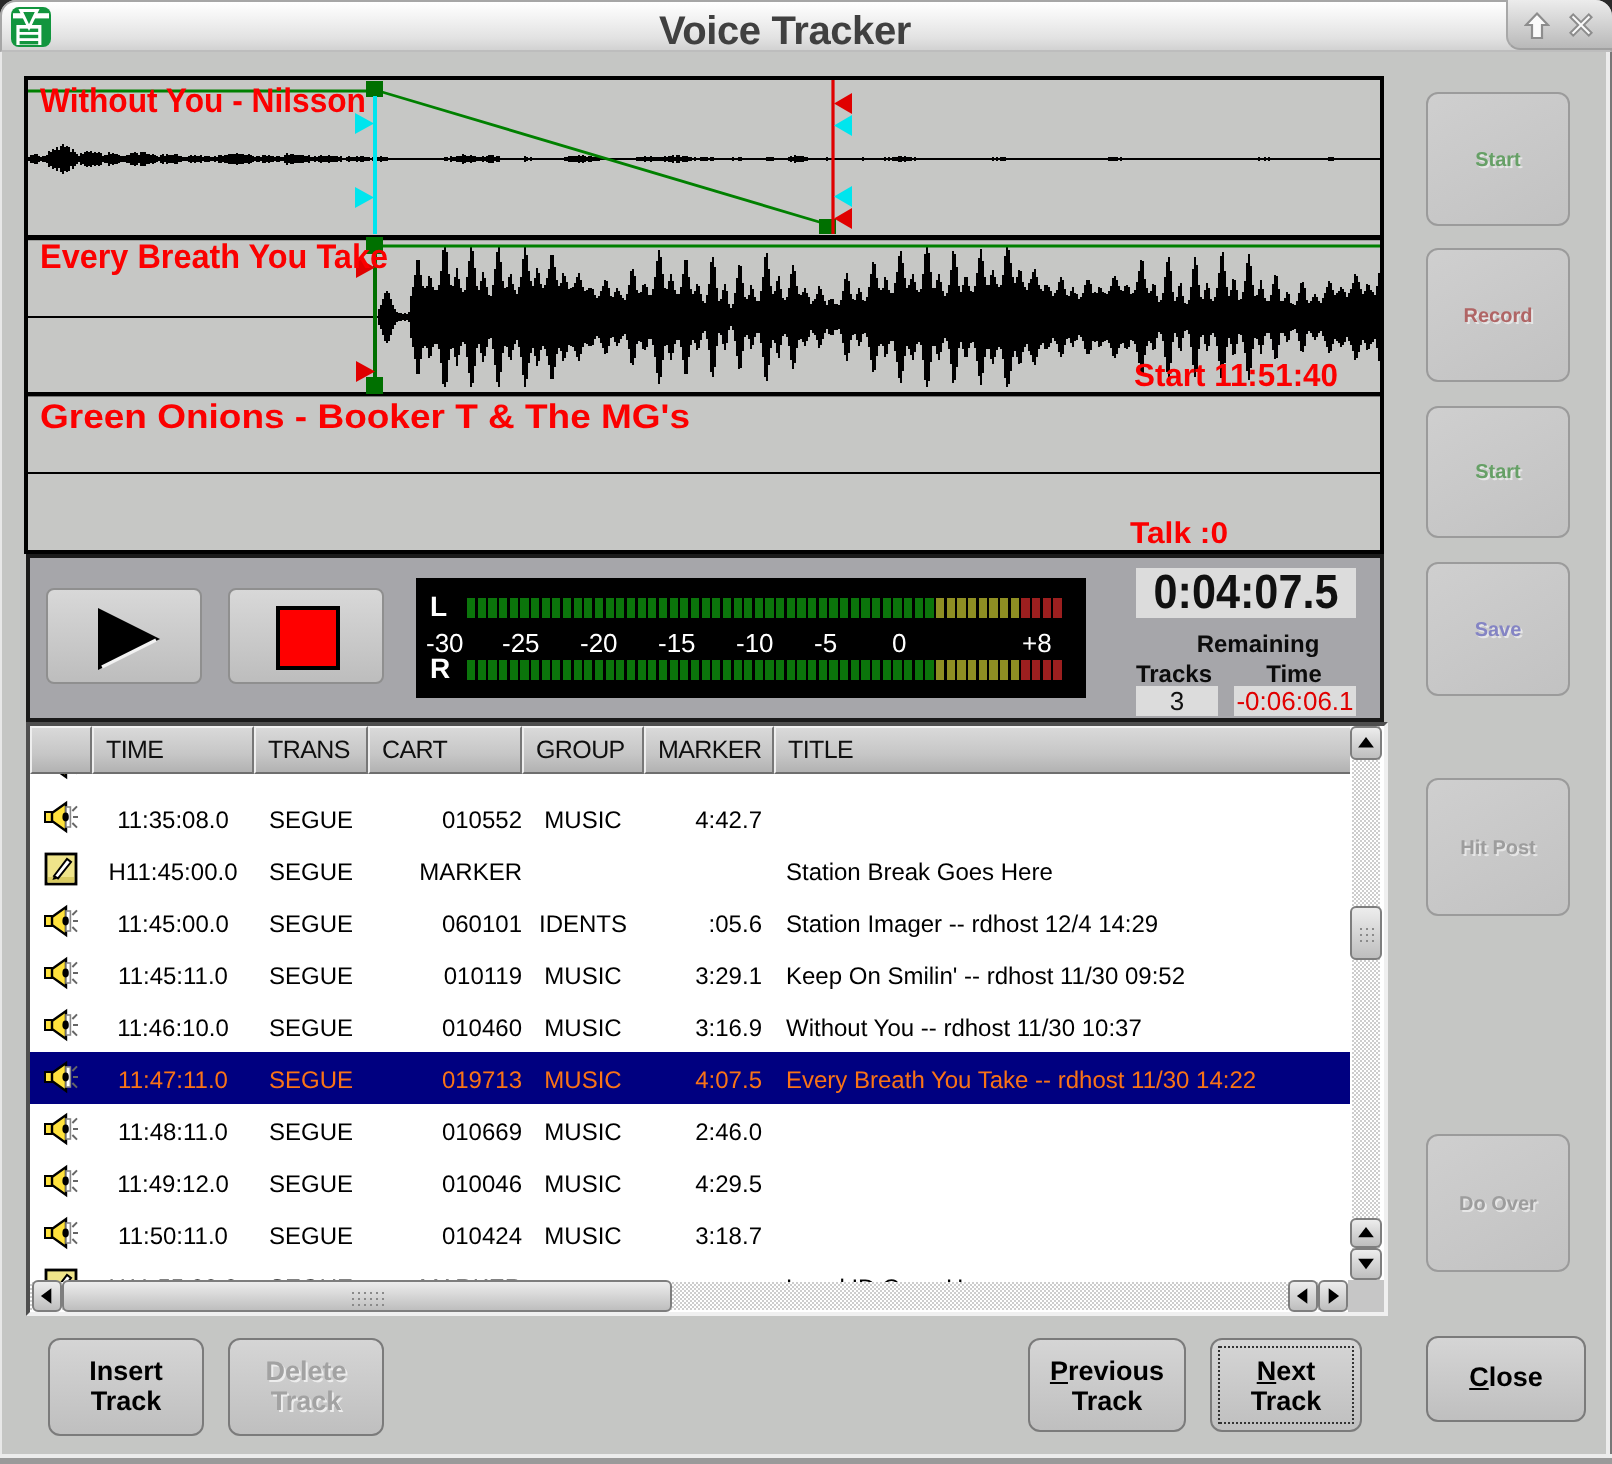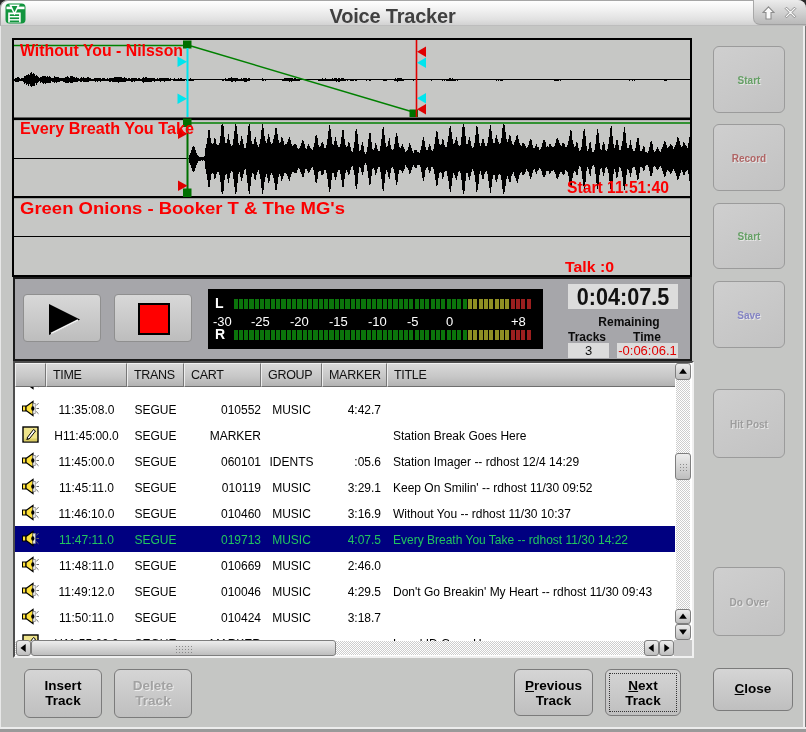--- a/index.html
+++ b/index.html
@@ -23,21 +23,21 @@
 .vlab{position:absolute;width:40px;text-align:left;font-size:13px;font-weight:normal;top:4px}
 .lr{position:absolute;left:7px;font-size:14px;font-weight:bold}
 .dbox{position:absolute;background:#dcdcdc;color:#111;text-align:center}
 .slab{position:absolute;font-size:12px;font-weight:bold;color:#0c0c0c;text-align:center}
 
 #tbl{position:absolute;left:13px;top:361px;width:681px;height:297px;border:2px solid;border-color:#4e4e4e #f0f0f0 #f0f0f0 #4e4e4e;background:#fff}
 #thead{position:absolute;left:0;top:0;width:660px;height:24px;display:flex}
 .th{height:24px;background:linear-gradient(#d9d9d9,#c6c6c6 60%,#b2b2b2);border-top:1px solid #f2f2f2;border-left:1px solid #eee;border-right:1px solid #777;border-bottom:1px solid #6e6e6e;font-size:12.5px;color:#101010;padding:4px 0 0 6px;letter-spacing:-0.3px;overflow:hidden}
 #tview{position:absolute;left:0;top:24px;width:660px;height:254px;background:#fff;overflow:hidden}
 .trow{position:absolute;left:0;width:660px;height:26px;font-size:12px;color:#000}
-.trow.sel{background:#000080;color:#22c55e}
+.trow.sel{background:#000080;color:#f97316}
 .ic{position:absolute;left:7px;top:4px;width:18px;height:18px}
 .ricon{width:17px;height:17px}
 .c{position:absolute;top:7px;white-space:nowrap}
 .c1{left:31px;width:81px;text-align:center}
 .c2{left:112px;width:57px;text-align:center}
 .c3{left:169px;width:77px;text-align:right}
 .c4{left:246px;width:61px;text-align:center}
 .c5{left:307px;width:65px;text-align:right;padding-right:6px}
 .c6{left:378px;text-align:left}
 
@@ -395,21 +395,20 @@
               <polygon points="4,6.5 11,1.5 11,15.5 4,10.5" fill="#ffe23d" stroke="#000" stroke-width="1.2"></polygon>
               <rect x="11" y="3.5" width="2.2" height="10" fill="#fff" stroke="#888" stroke-width="0.8"></rect>
               <ellipse cx="10.8" cy="8.5" rx="1.6" ry="2.2" fill="#000"></ellipse>
               <path d="M14.2 5.5 L16.5 3.2 M14.5 8.5 L17 8.5 M14.2 11.5 L16.5 13.8" stroke="#666" stroke-width="1" fill="none"></path>
             </svg></div>
           <div class="c c1">11:49:12.0</div>
           <div class="c c2">SEGUE</div>
           <div class="c c3">010046</div>
           <div class="c c4">MUSIC</div>
           <div class="c c5">4:29.5</div>
-          <div class="c c6">Don't Go Breakin' My Heart -- rdhost 11/30 09:43</div>
         </div>
         <div class="trow" style="top:217px">
           <div class="ic"><svg class="ricon" viewBox="0 0 17 17">
               <rect x="0.5" y="6" width="3.5" height="5" fill="#ffe23d" stroke="#000" stroke-width="1"></rect>
               <polygon points="4,6.5 11,1.5 11,15.5 4,10.5" fill="#ffe23d" stroke="#000" stroke-width="1.2"></polygon>
               <rect x="11" y="3.5" width="2.2" height="10" fill="#fff" stroke="#888" stroke-width="0.8"></rect>
               <ellipse cx="10.8" cy="8.5" rx="1.6" ry="2.2" fill="#000"></ellipse>
               <path d="M14.2 5.5 L16.5 3.2 M14.5 8.5 L17 8.5 M14.2 11.5 L16.5 13.8" stroke="#666" stroke-width="1" fill="none"></path>
             </svg></div>
           <div class="c c1">11:50:11.0</div>

